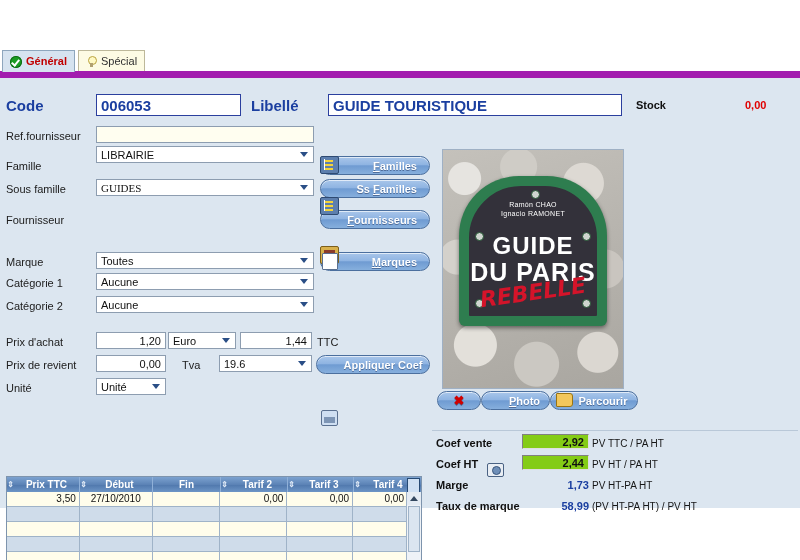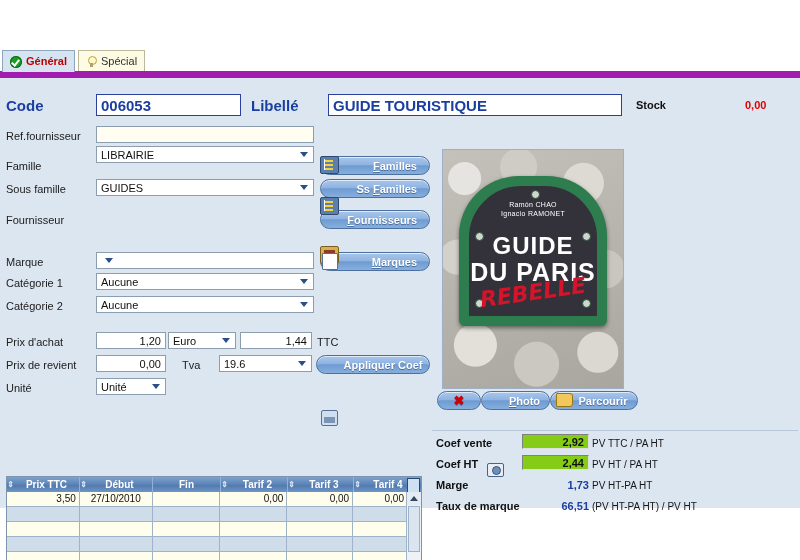--- a/index.html
+++ b/index.html
@@ -166,39 +166,40 @@
       <span class="arrow">
           <i></i>
         </span>
     </div>
     <div class="btnico ico-tree" style="left:320px;top:78px;"></div>
     <div class="gbtn" style="left:320px;top:78px;width:110px;">
       <span><span class="u">F</span><span>amilles</span></span>
     </div>
 
     <div class="lbl" style="left:6px;top:105px;">Sous famille</div>
-    <div class="combo" style="left:96px;top:101px;width:218px;height:17px;">
+    <div class="combo" style="left:96px;top:101px;width:218px;height:17px;font-family:Liberation Serif, serif;">
       <span class="cv">GUIDES</span>
       <span class="arrow">
           <i></i>
         </span>
     </div>
     <div class="btnico ico-tree" style="left:320px;top:101px;"></div>
     <div class="gbtn" style="left:320px;top:101px;width:110px;">
       <span><span>Ss </span><span class="u">F</span><span>amilles</span></span>
     </div>
 
     <div class="lbl" style="left:6px;top:136px;">Fournisseur</div>
     <div class="btnico ico-supp" style="left:320px;top:132px;"></div>
     <div class="gbtn" style="left:320px;top:132px;width:110px;">
       <span><span class="u">F</span><span>ournisseurs</span></span>
     </div>
 
     <div class="lbl" style="left:6px;top:178px;">Marque</div>
     <div class="combo" style="left:96px;top:174px;width:218px;height:17px;">
+      <span class="cv">Toutes</span>
       <span class="arrow">
           <i></i>
         </span>
     </div>
     <div class="btnico ico-page" style="left:322px;top:175px;width:14px;height:15px;"></div>
     <div class="gbtn" style="left:320px;top:174px;width:110px;">
       <span><span class="u">M</span><span>arques</span></span>
     </div>
 
     <div class="lbl" style="left:6px;top:199px;">Catégorie 1</div>
@@ -356,17 +357,17 @@
 
     <div class="lbl-bold" style="left:436px;top:380px;">Coef HT</div>
     <div class="fld sunk num" style="left:522px;top:377px;width:67px;height:15px;font-weight:bold;">2,44</div>
     <div class="cf-note" style="left:592px;top:381px;">PV HT / PA HT</div>
 
     <div class="lbl-bold" style="left:436px;top:401px;">Marge</div>
     <div class="cf-val" style="left:522px;top:401px;width:67px;">1,73</div>
     <div class="cf-note" style="left:592px;top:402px;">PV HT-PA HT</div>
 
     <div class="lbl-bold" style="left:436px;top:422px;">Taux de marque</div>
-    <div class="cf-val" style="left:522px;top:422px;width:67px;">66,51</div>
+    <div class="cf-val" style="left:522px;top:422px;width:67px;">58,99</div>
     <div class="cf-note" style="left:592px;top:423px;">(PV HT-PA HT) / PV HT</div>
 
   </div>
 </div>
 
 </body></html>

